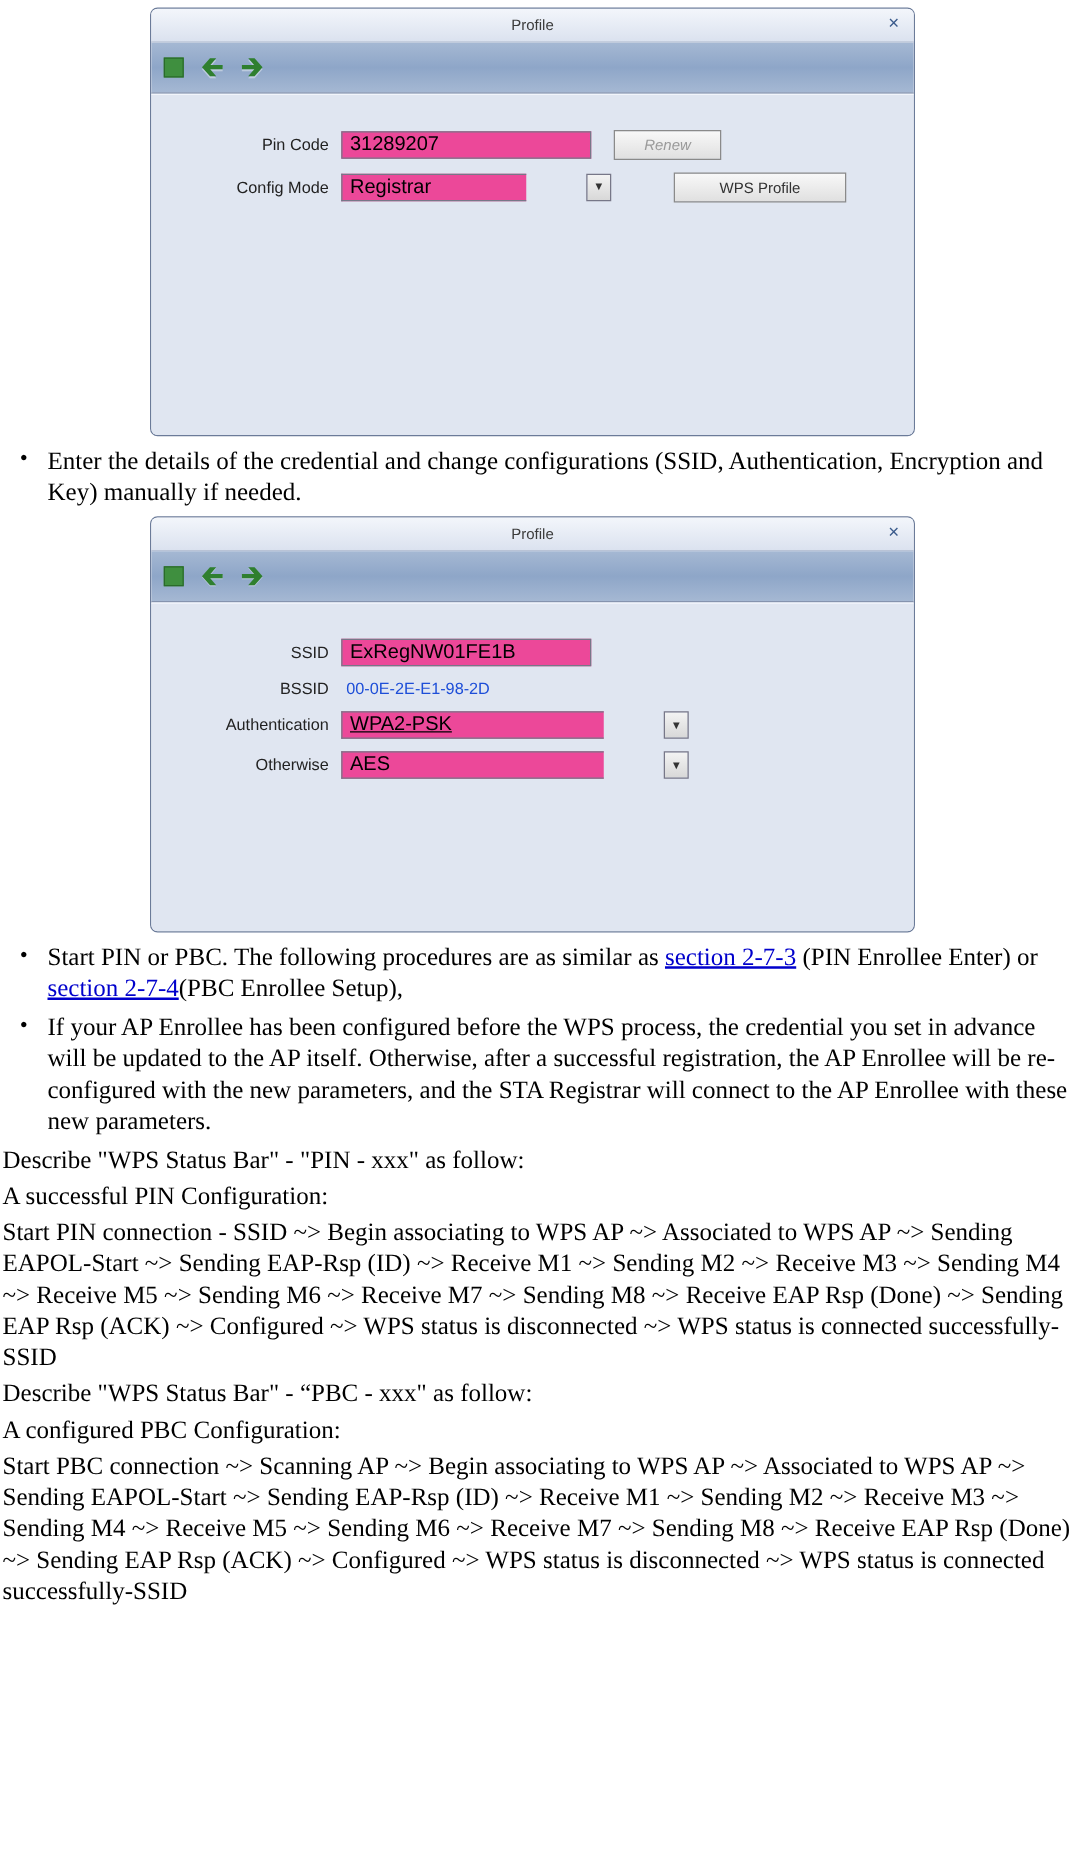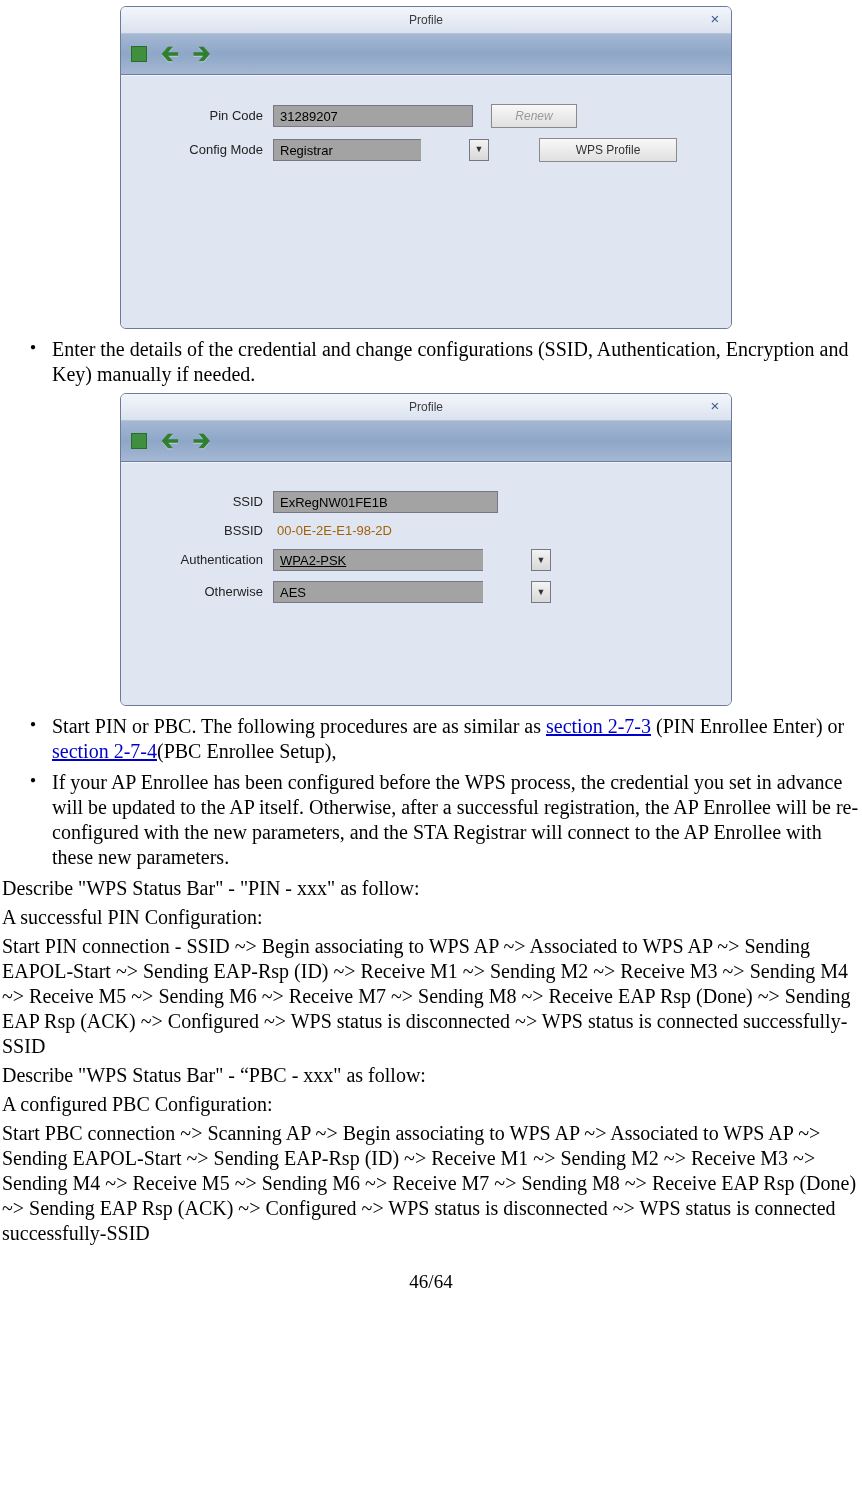--- a/index.html
+++ b/index.html
@@ -11,21 +11,21 @@
     color: #000;
     background: #fff;
     width: 862px;
   }
   .page {
     padding: 0 0 30px 0;
   }
   ul.outer {
     list-style: none;
     margin: 0;
-    padding: 0 2px 0 16px;
+    padding: 0 2px 0 2px;
     font-family: Liberation Serif, serif;
   }
   ul.outer > li {
     position: relative;
     padding-left: 36px;
     margin: 6px 0;
   }
   ul.outer > li::before {
     content: "●";
     position: absolute;
@@ -101,45 +101,45 @@
     background: #3f8f3f;
     border: 1px solid #2a6b2a;
   }
   .arrow-icon {
     color: #2f7f2f;
     font-size: 22px;
     font-weight: bold;
     text-shadow: 0 1px 0 rgba(255,255,255,.4);
   }
   .form-area {
-    padding: 18px 12px 4px 12px;
+    padding: 18px 12px 24px 12px;
     background: #e0e6f1;
     border-top: 1px solid #f2f5fb;
   }
   .dlg1-pad { min-height: 230px; }
   .dlg2-pad { min-height: 220px; }
   .form-row {
     display: flex;
     align-items: center;
     margin: 10px 0;
   }
   .form-label {
     width: 130px;
     text-align: right;
     padding-right: 10px;
     color: #222;
     font-size: 13px;
   }
   .text-input {
     height: 22px;
     border: 1px solid #778;
-    background: #a3a3a3;
+    background: #ec4899;
     box-sizing: border-box;
     font-family: inherit;
-    font-size: 13px;
+    font-size: 16px;
     padding: 2px 6px;
   }
   .dd-wrap {
     display: inline-flex;
     align-items: stretch;
     gap: 48px;
   }
   .dd-input {
     border-right: none;
   }
@@ -163,21 +163,21 @@
     font-family: inherit;
     font-size: 12px;
     display: inline-flex;
     align-items: center;
     justify-content: center;
     color: #333;
   }
   .btn.disabled { color: #9a9a9a; font-style: italic; }
   .static-val {
     font-size: 13px;
-    color: #a16207;
+    color: #1d4ed8;
     padding-left: 4px;
   }
 </style>
 </head>
 <body>
 
 <div class="page">
 
   <div class="dialog-wrap">
     <div class="dialog">
@@ -221,21 +221,21 @@
         <span class="close">×</span>
       </div>
       <div class="toolbar">
         <span class="sq-icon"></span>
         <span class="arrow-icon">🡰</span>
         <span class="arrow-icon">🡲</span>
       </div>
       <div class="form-area dlg2-pad">
         <div class="form-row">
           <div class="form-label">SSID</div>
-          <input class="text-input" style="width: 225px;" value="ExRegNW01FE1B">
+          <input class="text-input" style="width: 200px;" value="ExRegNW01FE1B">
         </div>
         <div class="form-row">
           <div class="form-label">BSSID</div>
           <div class="static-val">00-0E-2E-E1-98-2D</div>
         </div>
         <div class="form-row">
           <div class="form-label">Authentication</div>
           <div class="dd-wrap">
             <input class="text-input dd-input" style="width: 210px; text-decoration: underline;" value="WPA2-PSK">
             <div class="dd-btn">▼</div>
@@ -259,14 +259,13 @@
     <li>If your AP Enrollee has been configured before the WPS process, the credential you set in advance will be updated to the AP itself. Otherwise, after a successful registration, the AP Enrollee will be re-configured with the new parameters, and the STA Registrar will connect to the AP Enrollee with these new parameters.</li>
   </ul>
 
   <div class="para">Describe "WPS Status Bar" - "PIN - xxx" as follow:</div>
   <div class="para">A successful PIN Configuration:</div>
   <div class="para">Start PIN connection - SSID ~&gt; Begin associating to WPS AP ~&gt; Associated to WPS AP ~&gt; Sending EAPOL-Start ~&gt; Sending EAP-Rsp (ID) ~&gt; Receive M1 ~&gt; Sending M2 ~&gt; Receive M3 ~&gt; Sending M4 ~&gt; Receive M5 ~&gt; Sending M6 ~&gt; Receive M7 ~&gt; Sending M8 ~&gt; Receive EAP Rsp (Done) ~&gt; Sending EAP Rsp (ACK) ~&gt; Configured ~&gt; WPS status is disconnected ~&gt; WPS status is connected successfully-SSID</div>
   <div class="para">Describe "WPS Status Bar" - “PBC - xxx" as follow:</div>
   <div class="para">A configured PBC Configuration:</div>
   <div class="para">Start PBC connection ~&gt; Scanning AP ~&gt; Begin associating to WPS AP ~&gt; Associated to WPS AP ~&gt; Sending EAPOL-Start ~&gt; Sending EAP-Rsp (ID) ~&gt; Receive M1 ~&gt; Sending M2 ~&gt; Receive M3 ~&gt; Sending M4 ~&gt; Receive M5 ~&gt; Sending M6 ~&gt; Receive M7 ~&gt; Sending M8 ~&gt; Receive EAP Rsp (Done) ~&gt; Sending EAP Rsp (ACK) ~&gt; Configured ~&gt; WPS status is disconnected ~&gt; WPS status is connected successfully-SSID</div>
 
-  <div class="page-num">46/64</div>
 </div>
 
 </body></html>

